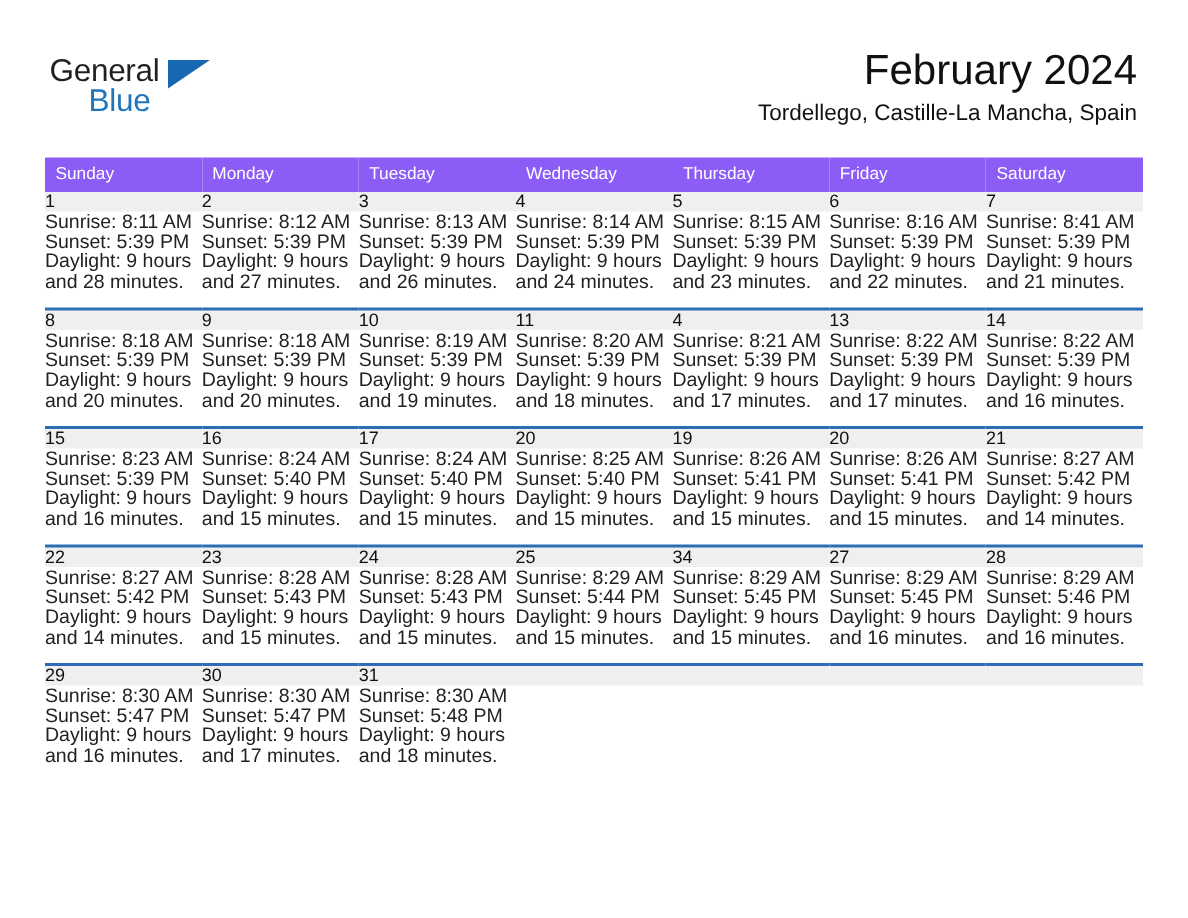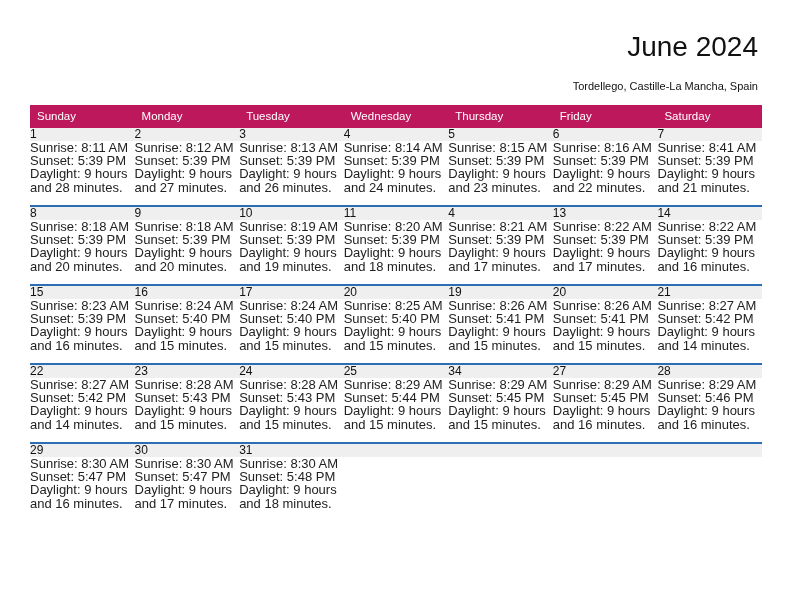--- a/index.html
+++ b/index.html
@@ -70,38 +70,38 @@
     top: 30px;
     text-align: right;
   }
   .cal-title {
     font-size: 28px;
     color: #111111;
     line-height: 34px;
     white-space: nowrap;
   }
   .cal-subtitle {
-    font-size: 11px;
+    font-size: 15px;
     color: #111111;
     line-height: 20px;
-    margin-top: 12px;
+    margin-top: 2px;
     white-space: nowrap;
   }
 
   
   .calendar {
     position: absolute;
     left: 30px;
     top: 105px;
     width: 732px;
     border-collapse: collapse;
     table-layout: fixed;
   }
   .calendar th {
-    background: #be185d;
+    background: #8b5cf6;
     color: #ffffff;
     font-size: 11.5px;
     font-weight: normal;
     text-align: left;
     padding: 5px 0 5px 7px;
     height: 11px;
     line-height: 13px;
   }
   .calendar td {
     width: 104.57px;
@@ -138,23 +138,28 @@
     background: #ffffff;
   }
 </style>
 </head>
 <body>
 
 <div class="page">
 
   <div class="header">
 
+    <div class="brand">
+      <span class="brand-general">General</span>
+      <span class="brand-triangle"></span>
+      <span class="brand-blue">Blue</span>
+    </div>
 
     <div class="title-block">
-      <div class="cal-title">June 2024</div>
+      <div class="cal-title">February 2024</div>
       <div class="cal-subtitle">Tordellego, Castille-La Mancha, Spain</div>
     </div>
 
   </div>
 
   <table class="calendar">
     <thead>
       <tr>
         <th>Sunday</th>
         <th>Monday</th>

